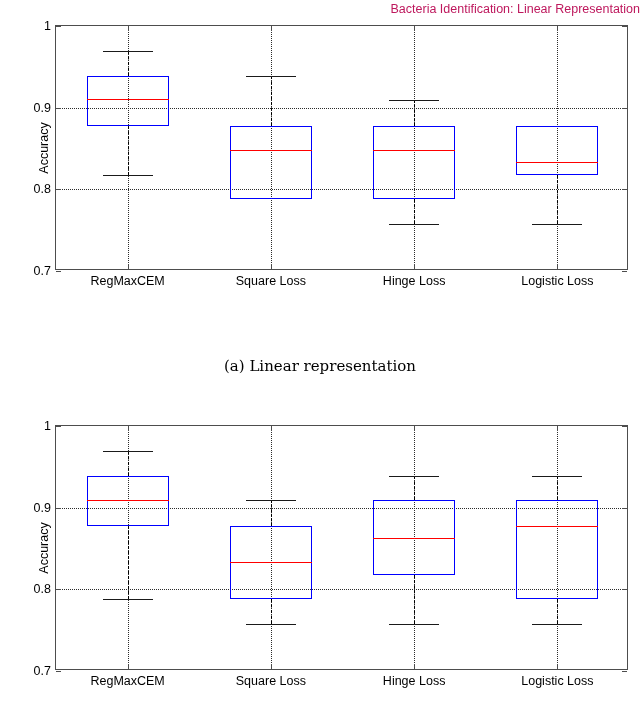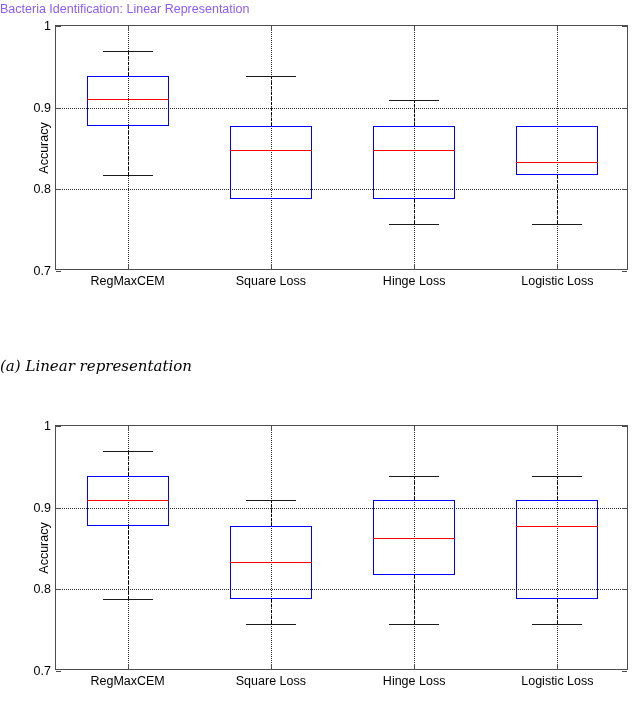--- a/index.html
+++ b/index.html
@@ -21,24 +21,24 @@
     width: 640px;
   }
   #fig-linear { top: 0; height: 345px; }
   #fig-kernel { top: 400px; height: 303px; }
 
   .chart-title {
     position: absolute;
     left: 0;
     right: 0;
     top: 2px;
-    text-align: left;
+    text-align: right;
     font-size: 12.5px;
     font-family: "Liberation Sans", sans-serif;
-    color: #8b5cf6;
+    color: #be185d;
     white-space: nowrap;
   }
 
   .plot-wrap {
     position: absolute;
     left: 0;
     top: 0;
     width: 640px;
     height: 303px;
   }
@@ -149,24 +149,24 @@
     height: 0;
     border-top: 1.6px solid #1a1a1a;
     transform: translateX(-50%);
   }
 
   .subcaption {
     position: absolute;
     left: 0;
     right: 0;
     top: 357px;
+    text-align: center;
     font-family: "DejaVu Serif", "Liberation Serif", serif;
     font-size: 15px;
     color: #000;
-    font-style: italic;
   }
 </style>
 </head>
 <body>
 
 <div class="figure" id="fig-linear">
   <div class="plot-wrap">
     <div class="chart-title">Bacteria Identification: Linear Representation</div>
     <div class="axes" id="axes-linear">
       <div class="ylabel">Accuracy</div>

